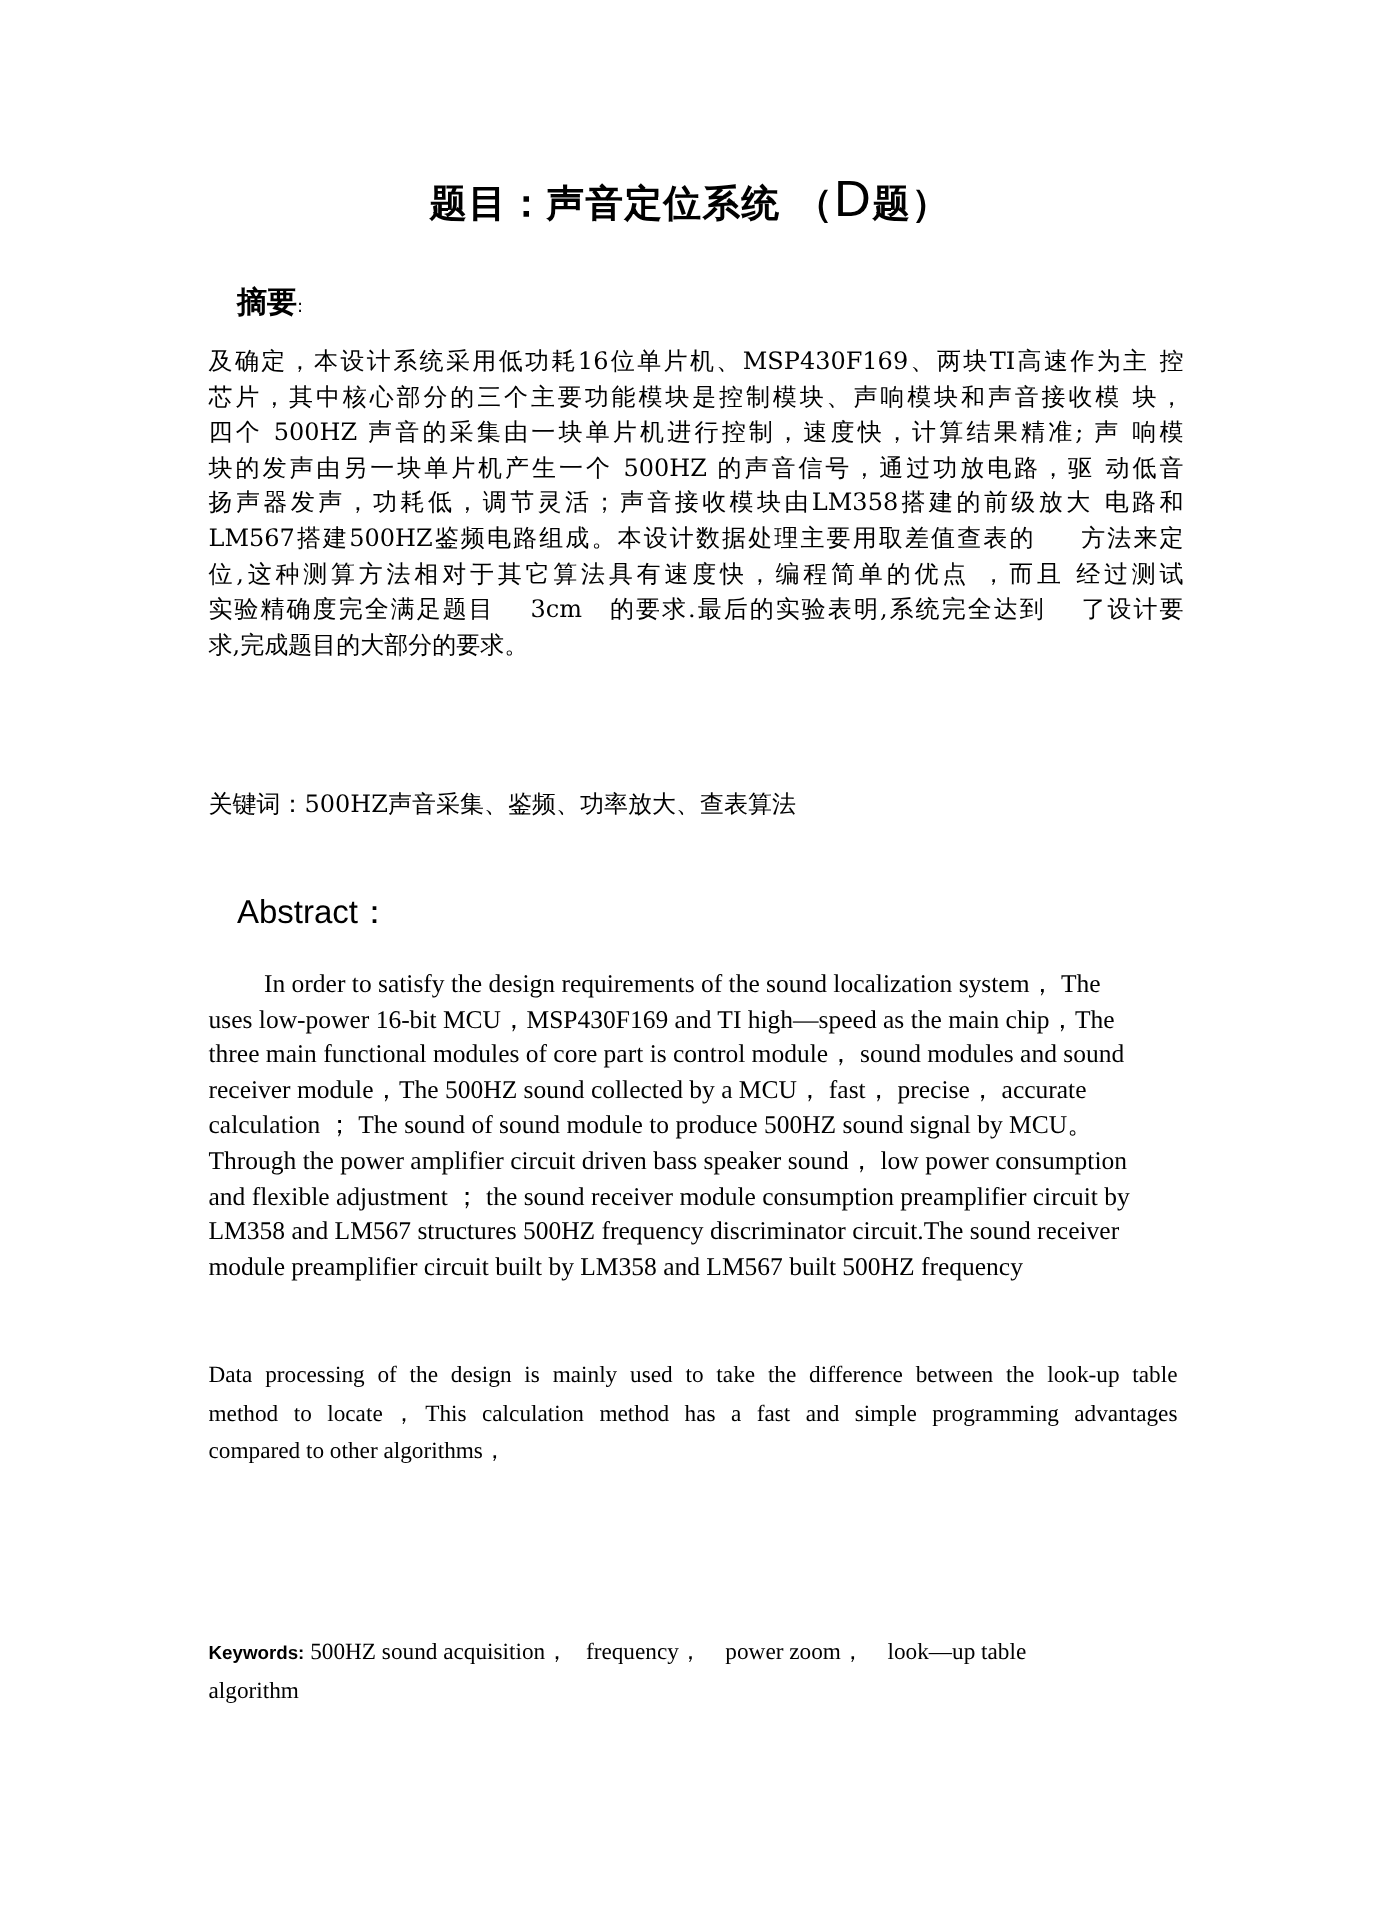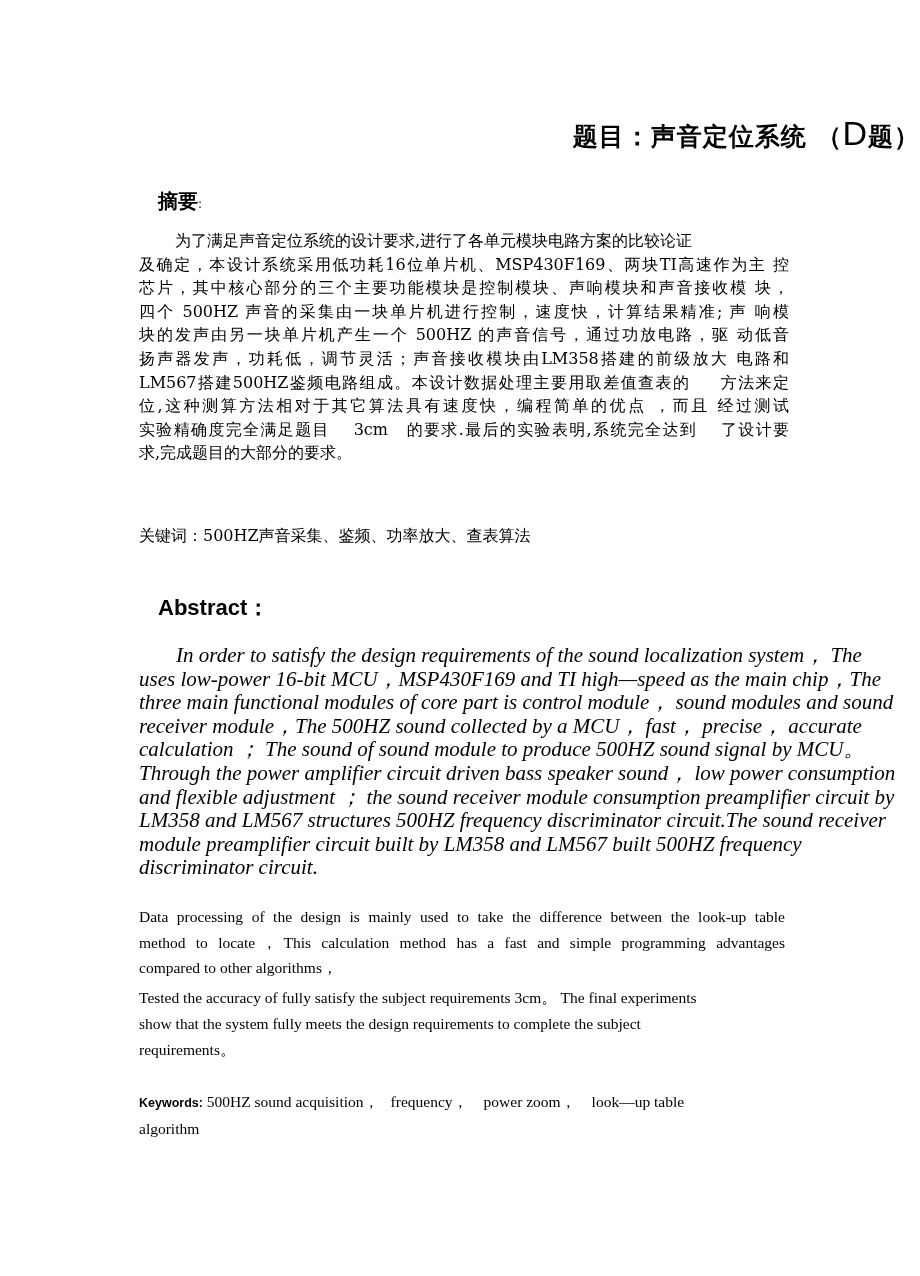--- a/index.html
+++ b/index.html
@@ -1,19 +1,19 @@
 <!DOCTYPE html>
 <html><head>
 <meta charset="utf-8">
 <style>
   html, body { margin: 0; padding: 0; background: #ffffff; }
   body { width: 920px; height: 1276px; position: relative; overflow: hidden; color: #000; }
   .page { position: absolute; left: 0; top: 0; width: 920px; height: 1276px; }
   .title {
-    position: absolute; left: 0; right: 0; top: 113px; text-align: right;
+    position: absolute; left: 0; right: 0; top: 113px; text-align: center;
     font-family: "DejaVu Sans", sans-serif; font-weight: bold; font-size: 25px; line-height: 40px;
     letter-spacing: 1px;
   }
   .title .d-letter { font-family: "Liberation Sans", sans-serif; font-weight: normal; font-size: 34px; }
   .h-zh {
     position: absolute; left: 158px; top: 186px;
     font-family: "DejaVu Sans", sans-serif; font-weight: bold; font-size: 20px; line-height: 30px; text-align: right;
   }
   .h-zh .colon { font-size: 12px; font-weight: normal; }
   .zh-body {
@@ -23,25 +23,25 @@
   .zh-body .ln { display: block; white-space: nowrap; text-align: justify; text-align-last: justify; }
   .zh-body .ln.first { padding-left: 36px; text-align-last: left; }
   .zh-body .ln.last { text-align-last: left; }
   .kw-zh {
     position: absolute; left: 139px; top: 524px;
     font-family: "DejaVu Serif", serif; font-size: 16px; line-height: 24px;
   }
   .kw-zh .lbl { font-family: "DejaVu Sans", sans-serif; }
   .h-en {
     position: absolute; left: 158px; top: 592px;
-    font-family: "Liberation Sans", sans-serif; font-weight: bold; font-size: 22px; line-height: 32px;
+    font-family: "Liberation Sans", sans-serif; font-weight: normal; font-size: 22px; line-height: 32px;
   }
   .en-body {
     position: absolute; left: 139px; top: 644px; width: 650px;
-    font-family: "Liberation Serif", serif; font-size: 21px; line-height: 23.6px; font-style: italic;
+    font-family: "Liberation Serif", serif; font-size: 17px; line-height: 23.6px;
   }
   .en-body .ln { display: block; white-space: nowrap; }
   .en-body .ln.first { padding-left: 37px; }
   .en-body2 {
     position: absolute; left: 139px; top: 904px; width: 646px;
     font-family: "Liberation Serif", serif; font-size: 15.5px;
   }
   .en-body2 .ln { display: block; white-space: nowrap; line-height: 25.5px; }
   .en-body2 .ln.just { text-align: justify; text-align-last: justify; white-space: normal; }
   .en-body3 {
@@ -63,21 +63,20 @@
 
   <div class="title">
     <span>题目：声音定位系统 （</span><span class="d-letter">D</span><span>题）</span>
   </div>
 
   <div class="h-zh">
     <span>摘要</span><span class="colon">:</span>
   </div>
 
   <div class="zh-body">
-    <span class="ln first">为了满足声音定位系统的设计要求,进行了各单元模块电路方案的比较论证</span>
     <span class="ln">及确定，本设计系统采用低功耗16位单片机、MSP430F169、两块TI高速作为主 控</span>
     <span class="ln">芯片，其中核心部分的三个主要功能模块是控制模块、声响模块和声音接收模 块，</span>
     <span class="ln">四个 500HZ 声音的采集由一块单片机进行控制，速度快，计算结果精准; 声 响模</span>
     <span class="ln">块的发声由另一块单片机产生一个 500HZ 的声音信号，通过功放电路，驱 动低音</span>
     <span class="ln">扬声器发声，功耗低，调节灵活；声音接收模块由LM358搭建的前级放大 电路和</span>
     <span class="ln">LM567搭建500HZ鉴频电路组成。本设计数据处理主要用取差值查表的 　 方法来定</span>
     <span class="ln">位,这种测算方法相对于其它算法具有速度快，编程简单的优点 ，而且 经过测试</span>
     <span class="ln">实验精确度完全满足题目 　3cm　的要求.最后的实验表明,系统完全达到 　了设计要</span>
     <span class="ln last">求,完成题目的大部分的要求。</span>
   </div>
@@ -91,33 +90,27 @@
   <div class="en-body">
     <span class="ln first">In order to satisfy the design requirements of the sound localization system，  The</span>
     <span class="ln">uses low-power 16-bit MCU，MSP430F169 and TI high—speed as the main chip，The</span>
     <span class="ln">three main functional modules of core part is control module，  sound modules and sound</span>
     <span class="ln">receiver module，The 500HZ sound collected by a MCU，  fast，   precise，   accurate</span>
     <span class="ln">calculation ；   The sound of sound module to produce 500HZ sound signal by MCU。</span>
     <span class="ln">Through the power amplifier circuit driven bass speaker sound，  low power consumption</span>
     <span class="ln">and flexible adjustment ；   the sound receiver module consumption preamplifier circuit by</span>
     <span class="ln">LM358 and LM567 structures 500HZ frequency discriminator circuit.The sound receiver</span>
     <span class="ln">module preamplifier circuit built by LM358 and LM567 built 500HZ frequency</span>
-    <span class="ln">discriminator circuit.</span>
   </div>
 
   <div class="en-body2">
     <span class="ln just">Data processing of the design is mainly used to take the difference between the look-up table</span>
     <span class="ln just">method to locate，This calculation method has a fast and simple programming advantages</span>
     <span class="ln">compared to other algorithms，</span>
   </div>
 
-  <div class="en-body3">
-    <span class="ln">Tested the accuracy of fully satisfy the subject requirements 3cm。   The final experiments</span>
-    <span class="ln">show that the system fully meets the design requirements to complete the subject</span>
-    <span class="ln">requirements。</span>
-  </div>
 
   <div class="kw-en">
     <span class="ln"><span class="lbl">Keywords:</span><span> 500HZ sound acquisition，   frequency，    power zoom，    look—up table</span></span>
     <span class="ln">algorithm</span>
   </div>
 
 </div>
 
 </body></html>

